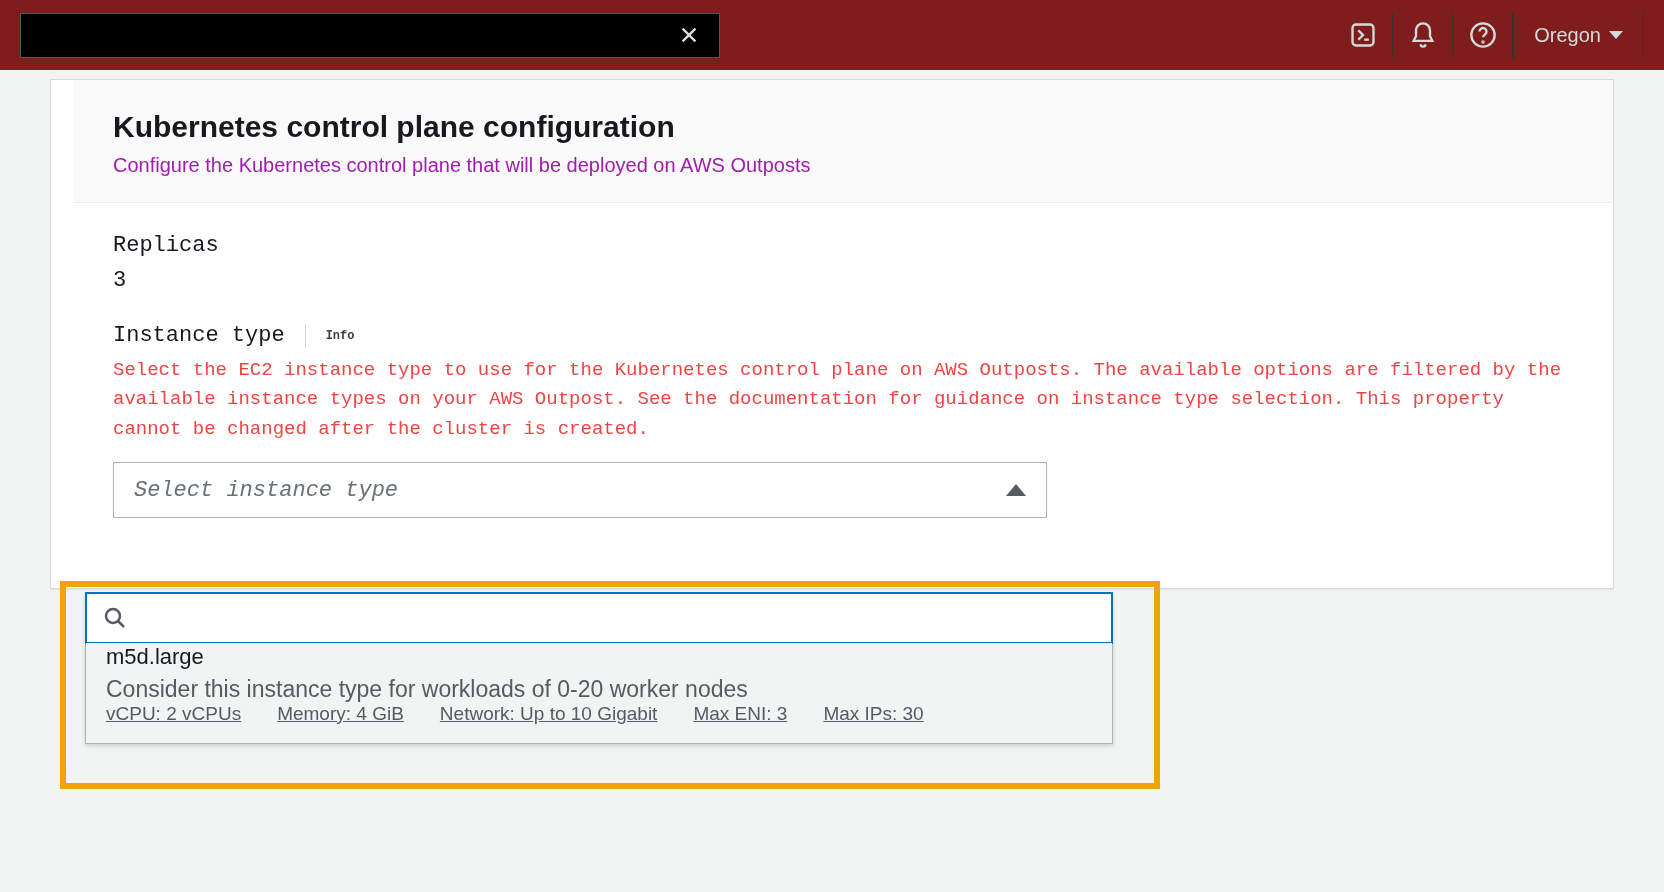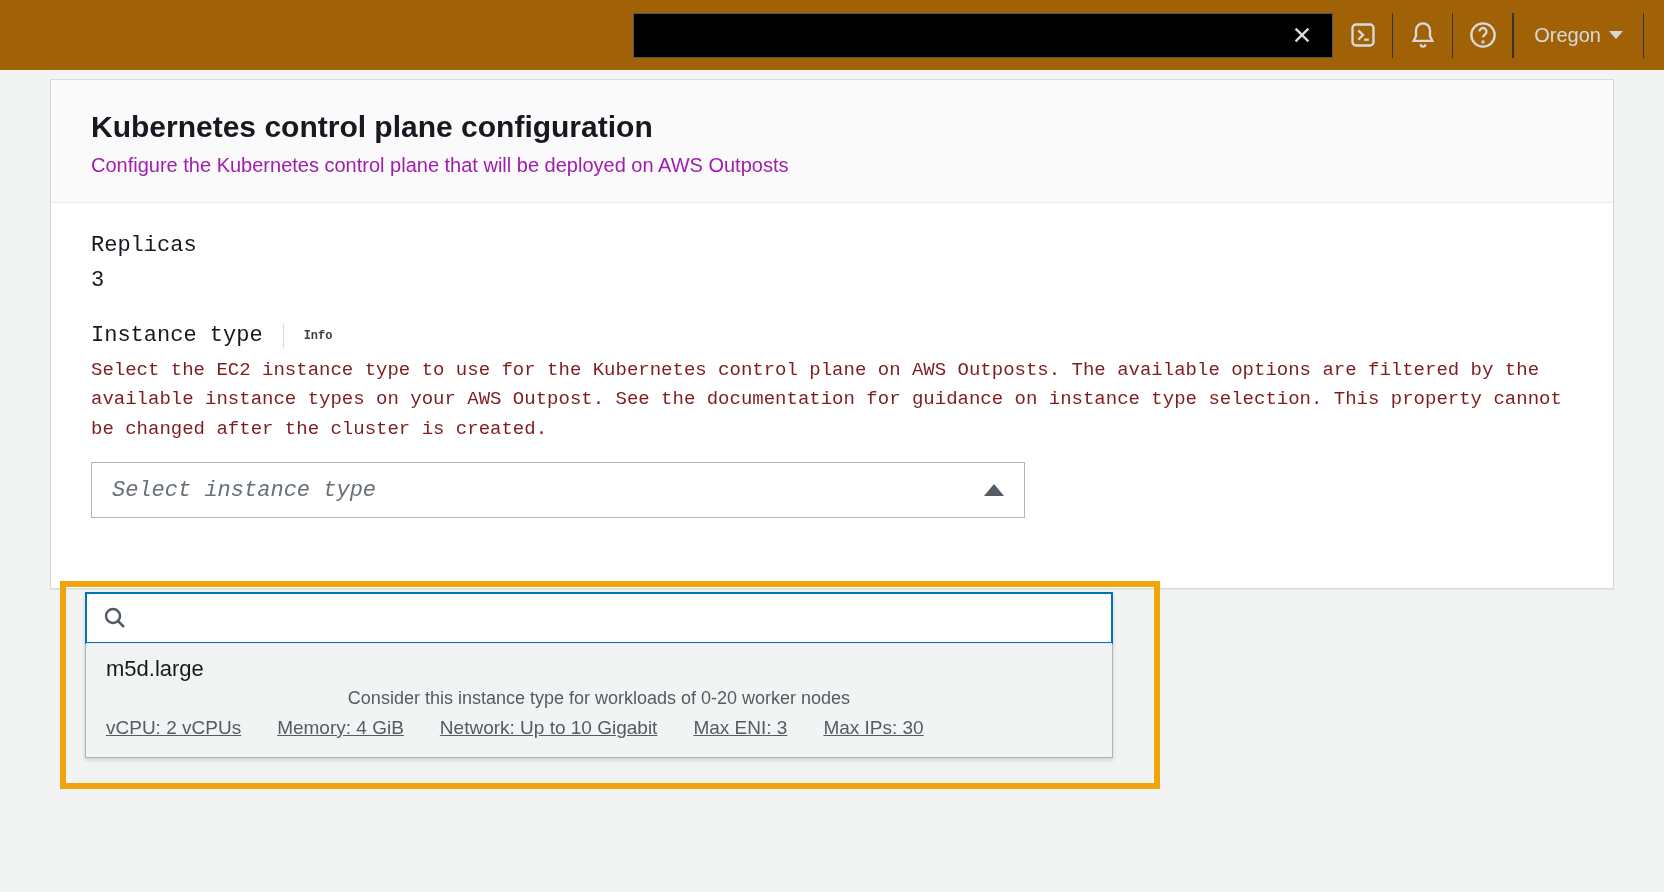--- a/index.html
+++ b/index.html
@@ -4,25 +4,25 @@
   <style>
     * { box-sizing: border-box; margin: 0; padding: 0; }
     body {
       font-family: "Amazon Ember", "Helvetica Neue", Arial, sans-serif;
       background: #f2f3f3;
       width: 1664px;
       height: 892px;
       overflow: hidden;
     }
     .top-nav {
-      background: #a16207;
+      background: #7f1d1d;
       height: 70px;
       display: flex;
       align-items: center;
-      justify-content: flex-end;
+      justify-content: space-between;
       padding: 0 20px;
     }
     .search-container {
       display: flex;
       align-items: center;
       width: 700px;
       height: 45px;
       background: #000;
       border: 1px solid #555;
       position: relative;
@@ -71,20 +71,21 @@
       border-top: 8px solid #d5dbdb;
     }
     .content-wrap {
       padding: 5px 50px 0 50px;
     }
     .panel {
       background: #fff;
       border: 1px solid #d5dbdb;
       box-shadow: 0 1px 1px rgba(0,0,0,0.05);
       margin-top: 4px;
+      padding-left: 22px;
     }
     .panel-header {
       padding: 30px 40px 25px 40px;
       background: #fafafa;
       border-bottom: 1px solid #eaeded;
     }
     .panel-title {
       font-size: 30px;
       font-weight: 700;
       color: #16191f;
@@ -123,21 +124,21 @@
     }
     .info-link {
       color: #404040;
       font-size: 12px;
       font-weight: 700;
       text-decoration: none;
       cursor: pointer;
     }
     .field-desc {
       font-size: 19px;
-      color: #7f1d1d;
+      color: #ef4444;
       line-height: 1.55;
       margin-bottom: 18px;
     }
     .select-box {
       width: 934px;
       height: 56px;
       border: 1px solid #aab7b8;
       display: flex;
       align-items: center;
       justify-content: space-between;
@@ -183,35 +184,34 @@
       padding: 0 16px;
       gap: 12px;
     }
     .dropdown-search input {
       border: none;
       outline: none;
       flex: 1;
       font-size: 20px;
     }
     .dropdown-option {
-      padding: 12px 20px 18px 20px;
+      padding: 0 20px 18px 20px;
       background: #f2f3f3;
       cursor: pointer;
       border-top: 1px solid #eaeded;
     }
     .option-title {
       font-size: 22px;
       color: #16191f;
       margin-bottom: 6px;
     }
     .option-desc {
-      font-size: 18px;
+      font-size: 23px;
       color: #545b64;
-      margin-bottom: 8px;
-      text-align: center;
+      margin-bottom: 0;
     }
     .option-specs {
       font-size: 19px;
       color: #545b64;
       display: flex;
       gap: 36px;
       text-decoration: underline;
     }
     .svg-icon { display: block; }
   </style>

